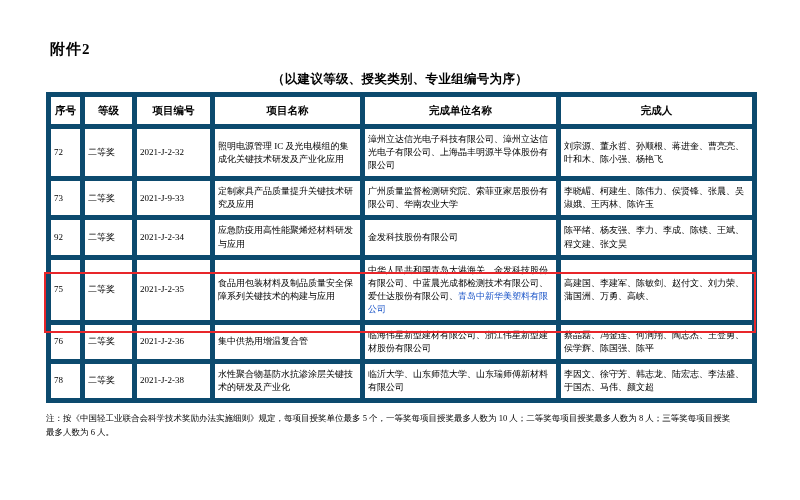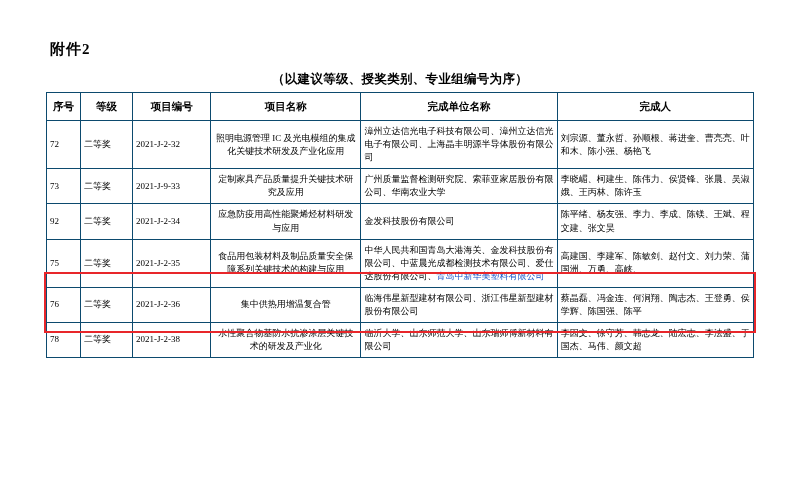--- a/index.html
+++ b/index.html
@@ -43,42 +43,42 @@
     margin: 0 0 4px 0;
   }
   table.award-table {
     border-collapse: collapse;
     width: 708px;
     margin: 0 auto;
     table-layout: fixed;
   }
   table.award-table th,
   table.award-table td {
-    border: 1px solid #0c4a6e;
+    border: 5px solid #0c4a6e;
     font-size: 9px;
     line-height: 1.45;
     padding: 4px 3px;
     vertical-align: middle;
     word-break: break-all;
   }
   table.award-table th {
     text-align: center;
     font-weight: bold;
     font-size: 10.5px;
     padding: 6px 2px;
   }
   .col-no      { width: 34px;  text-align: center; }
   .col-level   { width: 52px;  text-align: center; }
   .col-code    { width: 78px;  text-align: center; }
   .col-name    { width: 150px; text-align: center; }
   .col-units   { width: 196px; text-align: left; }
   .col-people  { width: 196px; text-align: left; }
 
   td.c-no, td.c-level, td.c-code { text-align: left; font-size: 9.5px; }
-  td.c-name { text-align: center; }
+  td.c-name { text-align: left; }
   td.c-units, td.c-people { text-align: left; }
 
   .row-highlight td {
     box-shadow: none;
   }
   .highlight-box {
     position: absolute;
     border: 2px solid #e8262a;
     pointer-events: none;
     box-sizing: border-box;
@@ -173,14 +173,18 @@
         <td class="c-code">2021-J-2-38</td>
         <td class="c-name">水性聚合物基防水抗渗涂层关键技术的研发及产业化</td>
         <td class="c-units">临沂大学、山东师范大学、山东瑞师傅新材料有限公司</td>
         <td class="c-people">李因文、徐守芳、韩志龙、陆宏志、李法盛、于国杰、马伟、颜文超</td>
       </tr>
     </tbody>
   </table>
 
   <div class="highlight-box" style="left: 44px; top: 272px; width: 712px; height: 61px;"></div>
 
+  <div class="note">
+    <span class="note-indent">注：按《中国轻工业联合会科学技术奖励办法实施细则》规定，每项目授奖单位最多 5 个，一等奖每项目授奖最多人数为 10 人；二等奖每项目授奖最多人数为 8 人；三等奖每项目授奖</span>
+    <span class="note-indent">最多人数为 6 人。</span>
+  </div>
 
 </div>
 
 </body></html>

